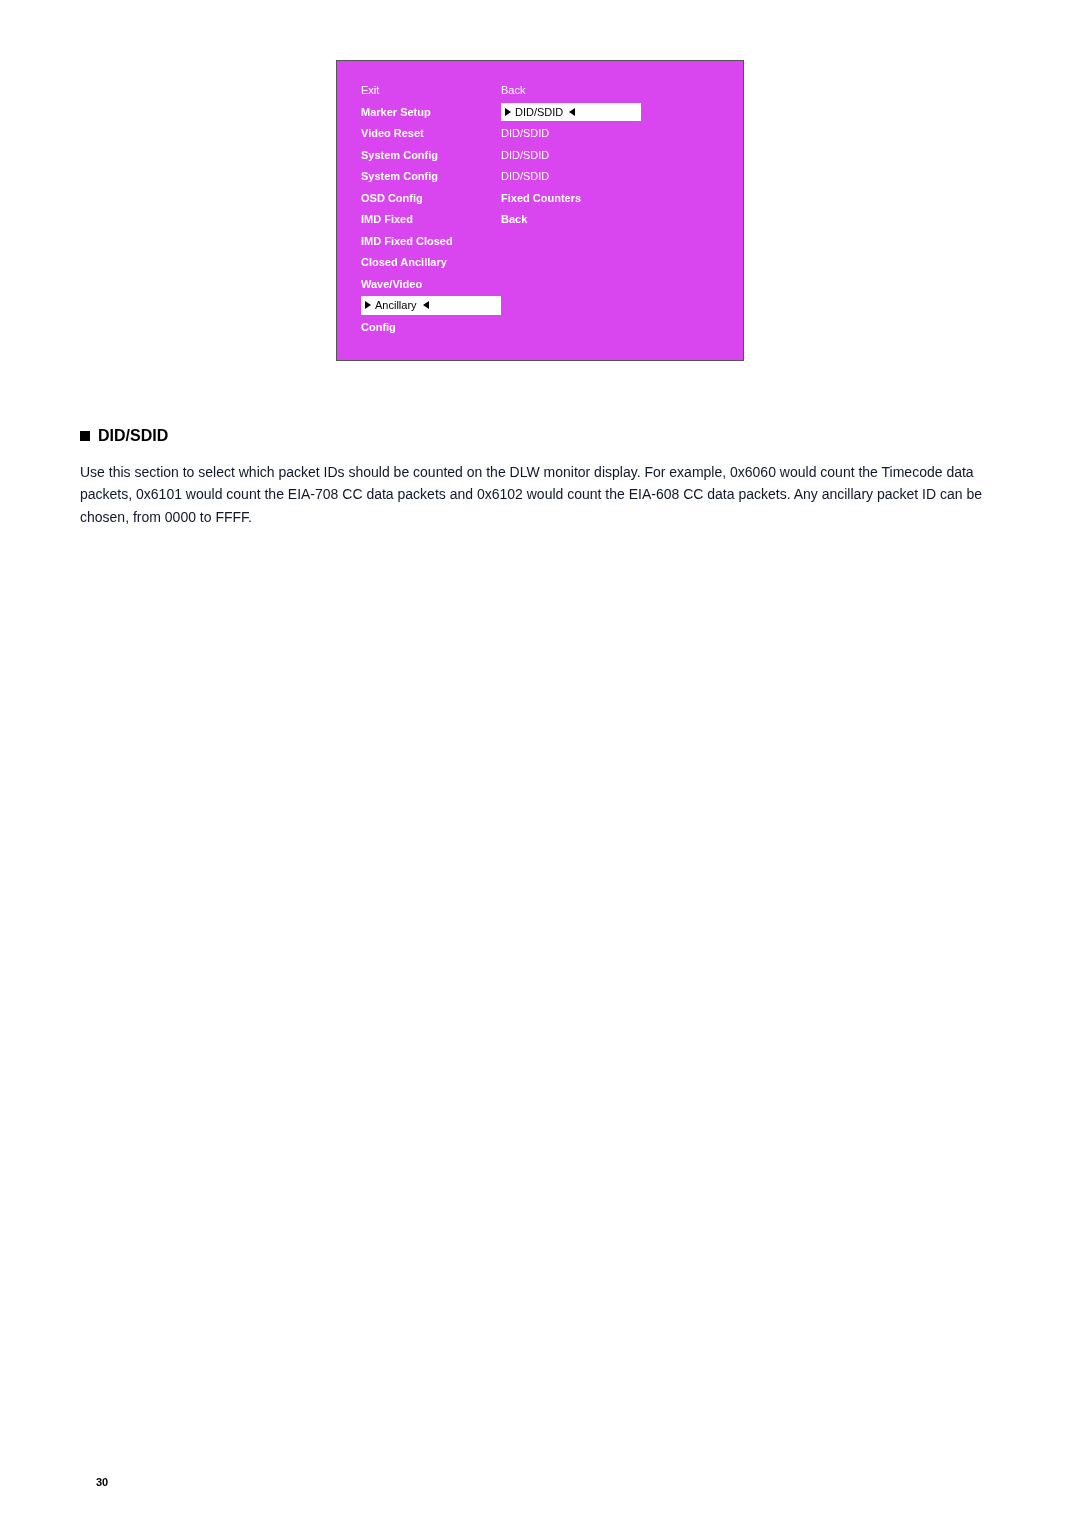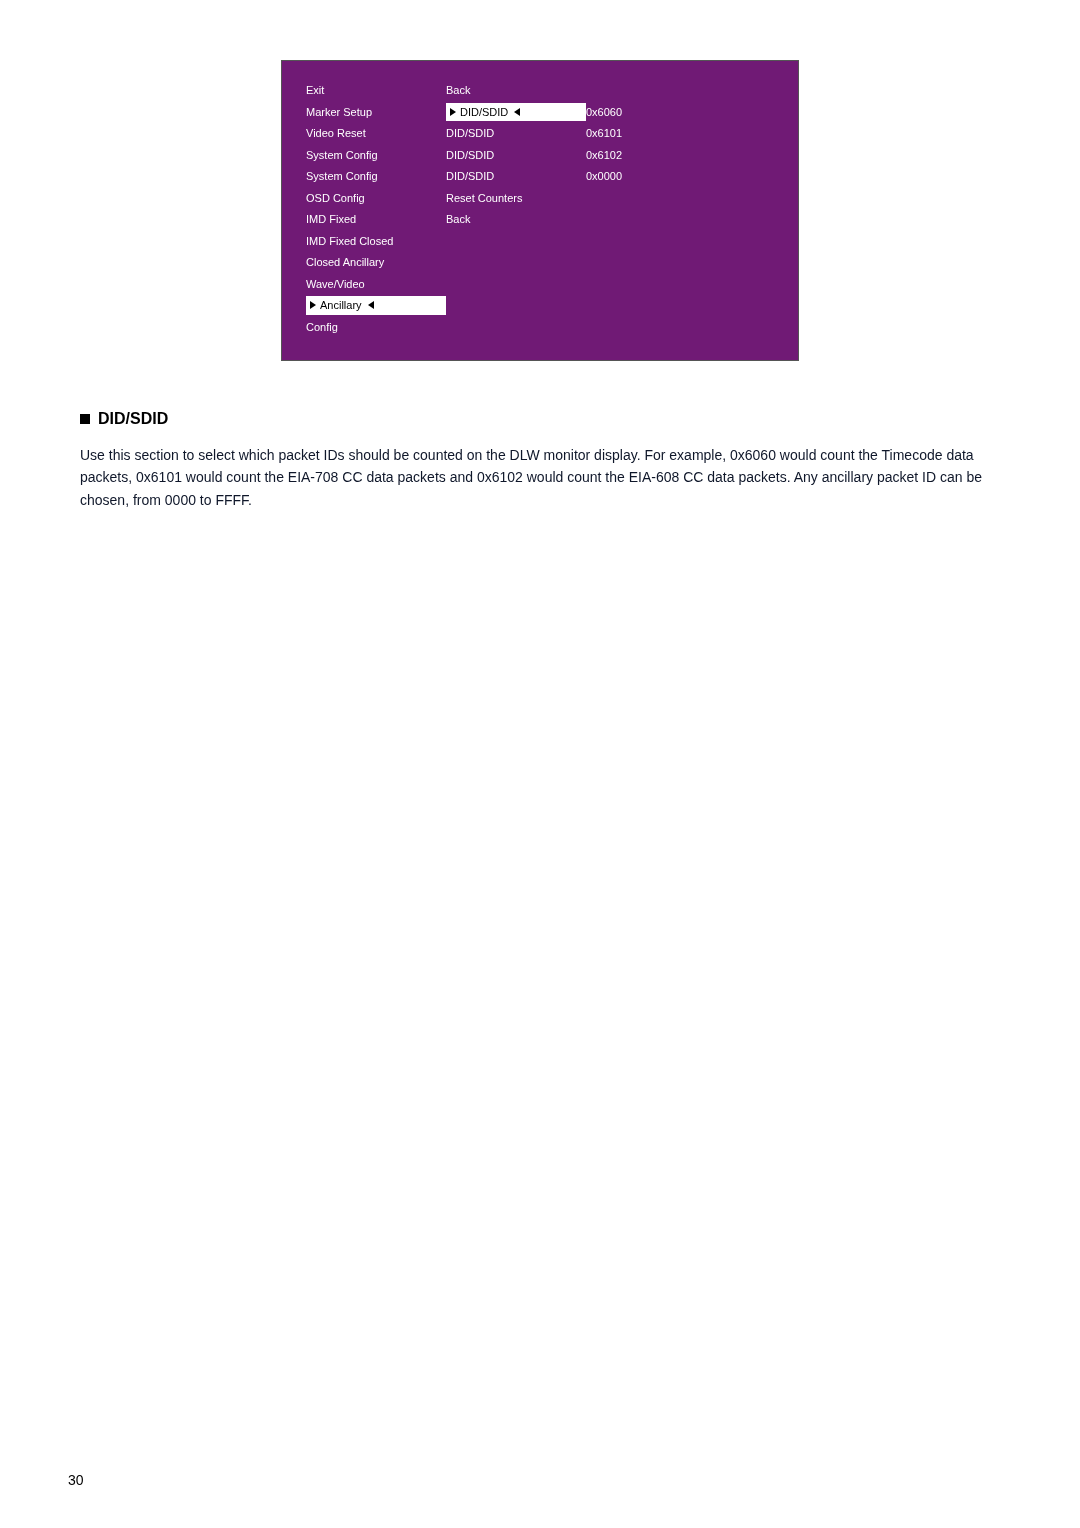--- a/index.html
+++ b/index.html
@@ -16,23 +16,23 @@
 
     .page-container {
       width: 1080px;
       min-height: 1528px;
       padding: 60px 80px 60px 80px;
       position: relative;
     }
 
     
     .monitor-screenshot {
-      width: 518px;
-      margin: 0 auto 49px auto;
-      background: #701a75;
+      width: 408px;
+      margin: 0 auto 66px auto;
+      background: #d946ef;
       padding: 20px 24px 24px 24px;
       border: 1px solid #555;
     }
 
     .menu-grid {
       display: grid;
       grid-template-columns: 140px 140px 80px;
       gap: 0;
       color: #ffffff;
       font-size: 11px;
@@ -76,21 +76,21 @@
       display: inline-block;
       width: 0;
       height: 0;
       border-top: 4px solid transparent;
       border-bottom: 4px solid transparent;
       border-right: 6px solid #000000;
       margin-left: 4px;
     }
 
     .menu-item.bold {
-      font-weight: normal;
+      font-weight: bold;
     }
 
     
     .section-heading {
       display: flex;
       align-items: center;
       gap: 8px;
       margin-bottom: 16px;
       margin-top: 10px;
     }
@@ -111,23 +111,24 @@
     .section-body {
       font-size: 14px;
       line-height: 1.6;
       color: #0f172a;
       max-width: 920px;
     }
 
     .page-number {
       position: absolute;
       bottom: 40px;
-      left: 68px;
-      font-size: 14px;
+      left: 96px;
+      font-size: 11px;
       color: #000000;
+      font-weight: bold;
     }
   </style>
 </head>
 <body>
 
 <div class="page-container">
 
   <div class="monitor-screenshot">
     <div class="menu-grid">
 
@@ -149,31 +150,24 @@
       </div>
 
       <div class="menu-col">
         <div class="menu-item">Back</div>
         <div class="menu-item highlighted">
           <span class="arrow-right"></span>DID/SDID<span class="arrow-left"></span>
         </div>
         <div class="menu-item">DID/SDID</div>
         <div class="menu-item">DID/SDID</div>
         <div class="menu-item">DID/SDID</div>
-        <div class="menu-item bold">Reset Counters</div>
+        <div class="menu-item bold">Fixed Counters</div>
         <div class="menu-item bold">Back</div>
       </div>
 
-      <div class="menu-col">
-        <div class="menu-item">&nbsp;</div>
-        <div class="menu-item">0x6060</div>
-        <div class="menu-item">0x6101</div>
-        <div class="menu-item">0x6102</div>
-        <div class="menu-item">0x0000</div>
-      </div>
 
     </div>
   </div>
 
   <div class="section-heading">
     <span class="section-heading-bullet"></span>
     <span class="section-heading-text">DID/SDID</span>
   </div>
 
   <div class="section-body">Use this section to select which packet IDs should be counted on the DLW monitor display.  For example, 0x6060 would count the Timecode data packets, 0x6101 would count the EIA-708 CC data packets and 0x6102 would count the EIA-608 CC data packets.  Any ancillary packet ID can be chosen, from 0000 to FFFF.</div>

